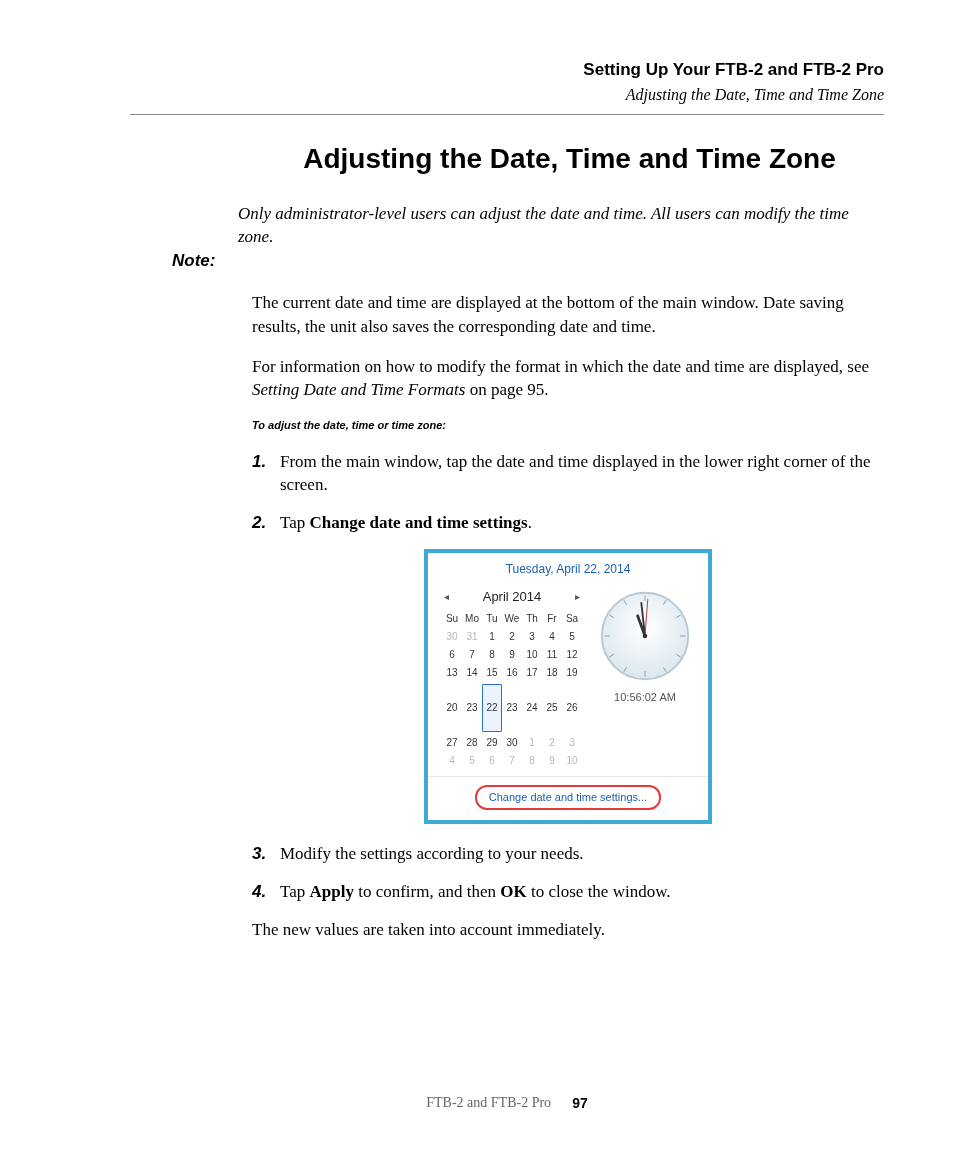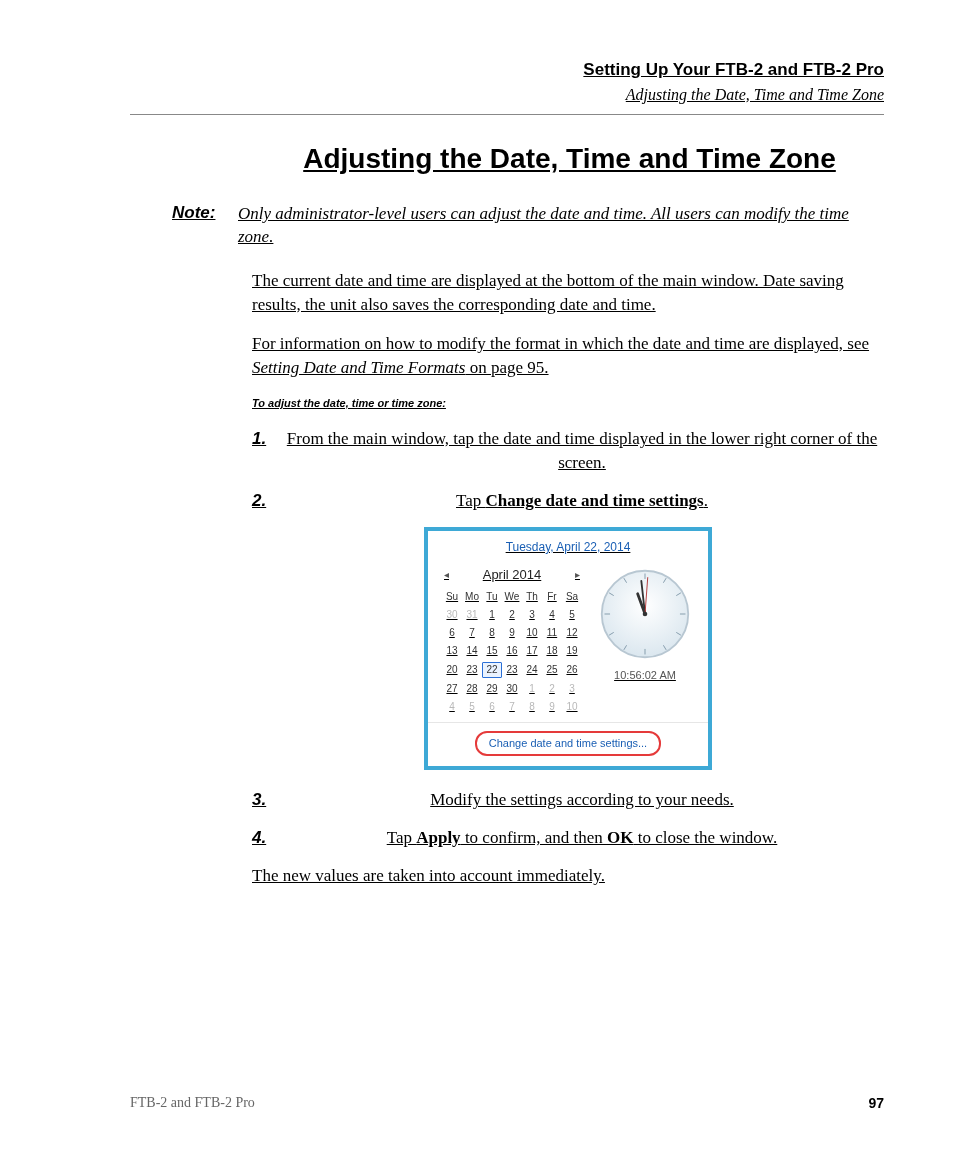--- a/index.html
+++ b/index.html
@@ -9,21 +9,20 @@
     font-family: "Georgia", "Times New Roman", serif;
     color: #000;
     width: 954px;
   }
   .page {
     box-sizing: border-box;
     width: 954px;
     height: 1159px;
     padding: 60px 70px 40px 130px;
     position: relative;
-    text-decoration: underline;
   }
   .running-head {
     text-align: right;
     margin-bottom: 8px;
     margin-right: 0;
     padding-right: 0;
   }
   .running-head .chapter {
     font-family: "Helvetica Neue", Arial, sans-serif;
     font-weight: 700;
@@ -50,20 +49,21 @@
   .note-row {
     display: flex;
     margin: 0 0 20px 42px;
     font-size: 17px;
   }
   .note-label {
     font-family: "Helvetica Neue", Arial, sans-serif;
     font-weight: 700;
     font-style: italic;
     flex: 0 0 66px;
+    margin-top: 48px;
   }
   .note-text {
     font-style: italic;
     flex: 1;
     line-height: 1.35;
   }
   .body-col {
     margin-left: 122px;
     font-size: 17px;
     line-height: 1.4;
@@ -91,21 +91,20 @@
     line-height: 1.4;
   }
   ol.steps > li .num {
     font-family: "Helvetica Neue", Arial, sans-serif;
     font-weight: 700;
     font-style: italic;
     flex: 0 0 28px;
   }
   ol.steps > li .step-text {
     flex: 1;
-    text-align: center;
   }
   .kw {
     font-weight: 700;
   }
   .ref-italic { font-style: italic; }
 
   
   .datetime-popup {
     width: 280px;
     border: 4px solid #3ea9d6;
@@ -164,21 +163,21 @@
     font-size: 10px;
     text-align: center;
     padding: 2px 0;
     color: #333;
   }
   table.cal-grid td.other { color: #b8b8b8; }
   table.cal-grid td.selected span {
     display: inline-block;
     border: 1px solid #2a6fd6;
     background: #eaf3ff;
-    padding: 0 3px;
+    padding: 16px 3px;
     border-radius: 1px;
   }
   .clock-col {
     flex: 1;
     display: flex;
     flex-direction: column;
     align-items: center;
     justify-content: flex-start;
     padding-top: 2px;
   }
@@ -206,21 +205,21 @@
     border: 2px solid #e53a3a;
     border-radius: 12px;
   }
 
   .footer {
     position: absolute;
     left: 130px;
     right: 70px;
     bottom: 48px;
     display: flex;
-    justify-content: space-between;
+    justify-content: center;
     font-size: 14px;
     gap: 21px;
   }
   .footer .product {
     color: #666;
   }
   .footer .pageno {
     font-family: "Helvetica Neue", Arial, sans-serif;
     font-weight: 700;
   }

